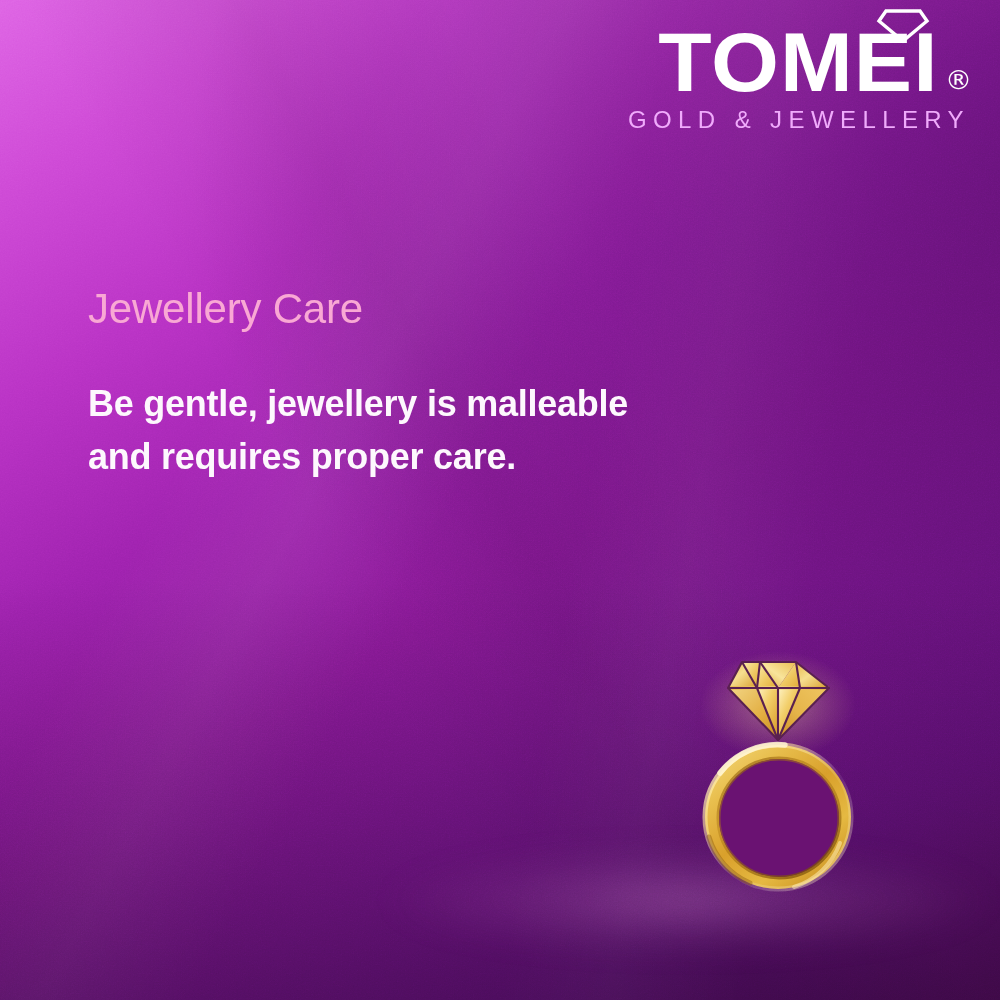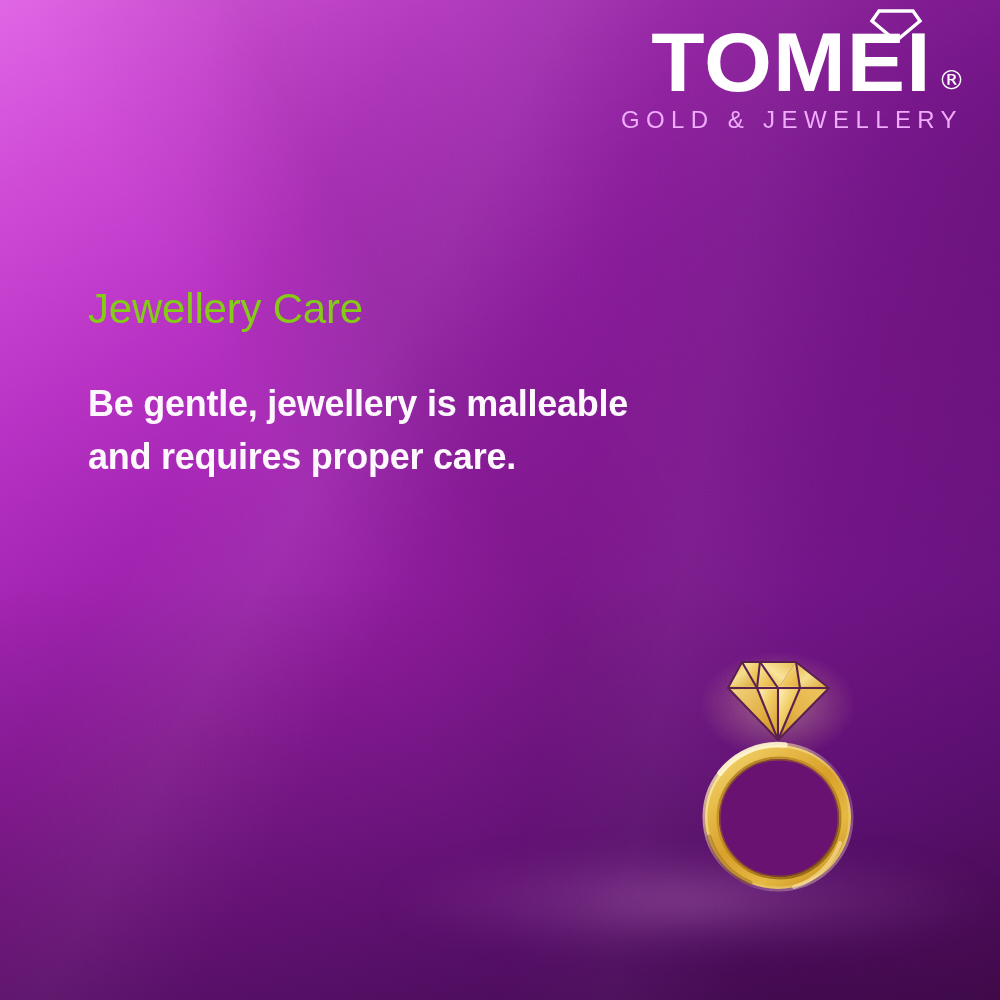--- a/index.html
+++ b/index.html
@@ -91,21 +91,21 @@
     position: absolute;
     inset: 0;
     opacity: 0.16;
     mix-blend-mode: overlay;
   }
 
   
   .logo {
     position: absolute;
     top: 4px;
-    right: 35px;
+    right: 28px;
     text-align: center;
     user-select: none;
   }
   .logo-diamond-icon {
     position: absolute;
     top: 4px;
     right: 41px;
     width: 56px;
     height: 36px;
   }
@@ -148,21 +148,21 @@
   .copy {
     position: absolute;
     left: 88px;
     top: 286px;
     width: 560px;
   }
   .heading {
     font-family: "Liberation Sans", sans-serif;
     font-size: 42px;
     font-weight: normal;
-    color: #84cc16;
+    color: #f9a8d4;
     letter-spacing: -0.2px;
     margin: 0 0 46px 0;
     line-height: 1.1;
   }
   .para {
     font-family: Liberation Sans, sans-serif;
     font-size: 36px;
     font-weight: bold;
     color: #FDF8FD;
     line-height: 1.46;

